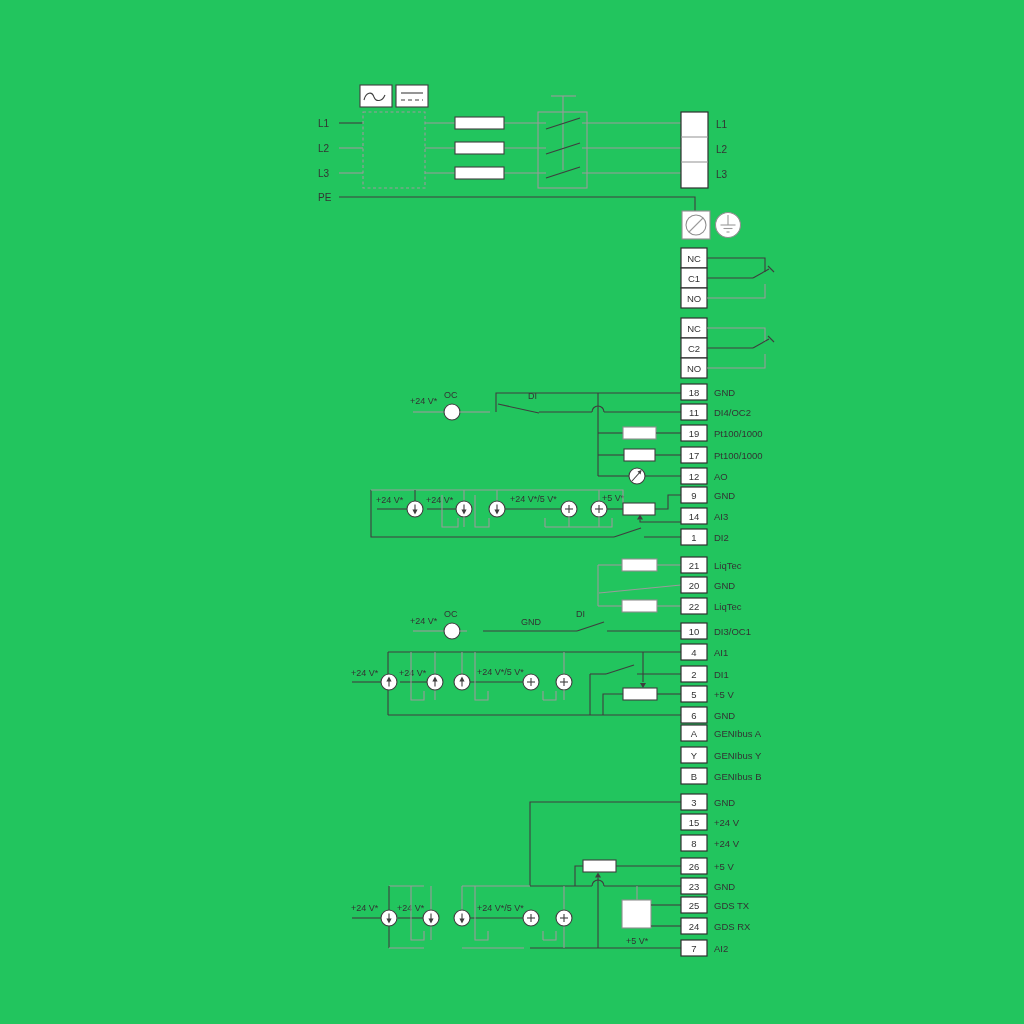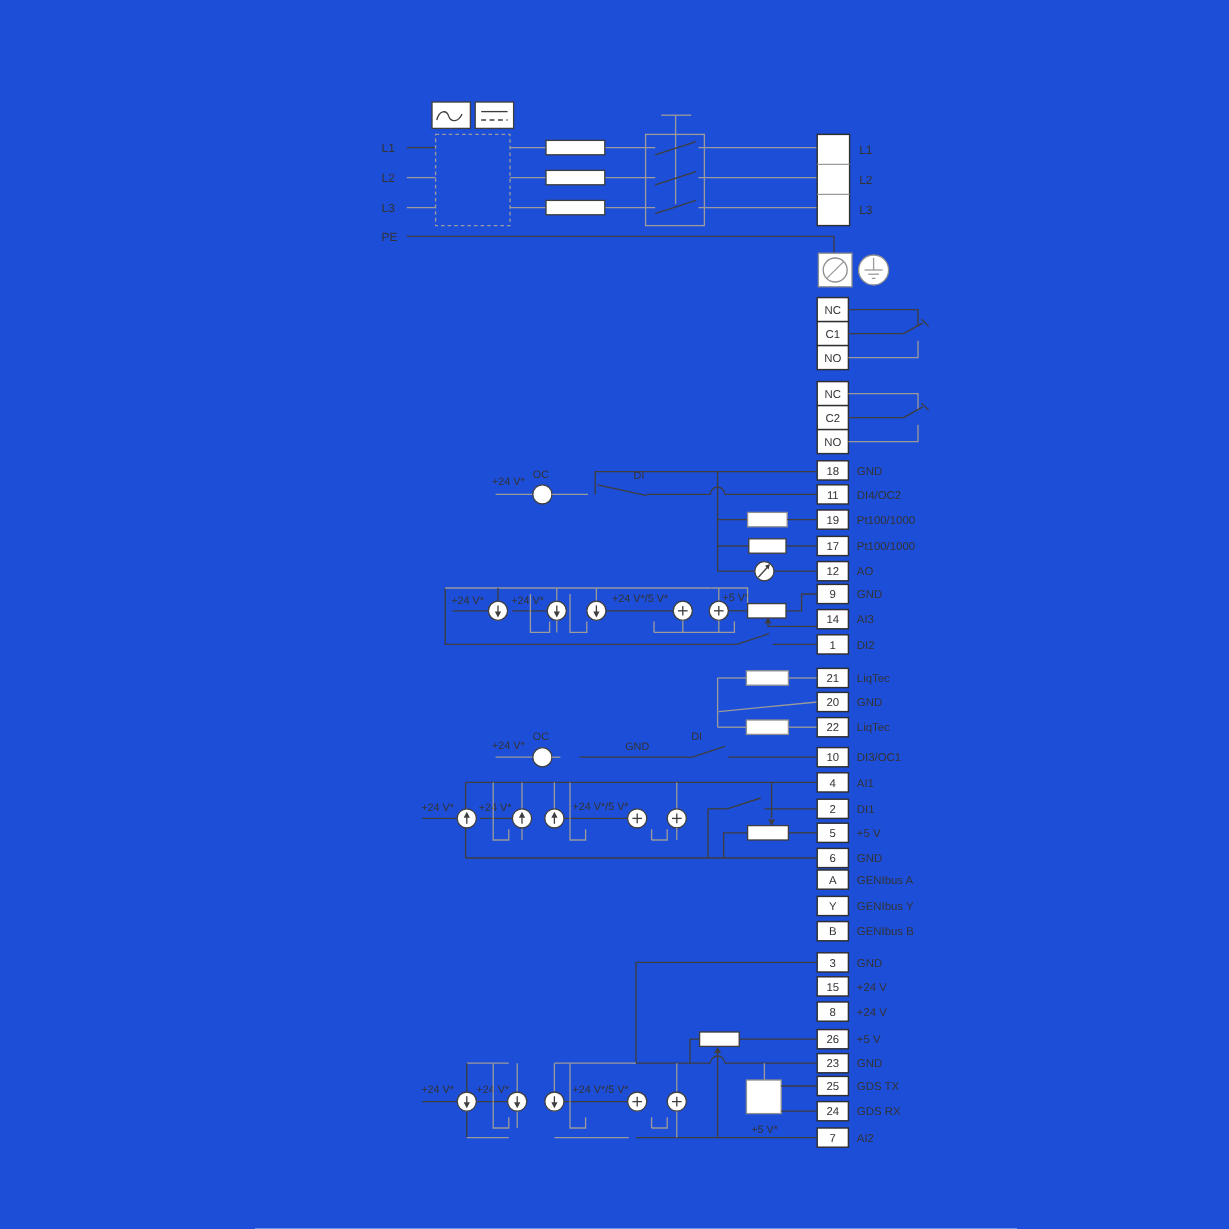--- a/index.html
+++ b/index.html
@@ -1,16 +1,16 @@
 <!DOCTYPE html>
 <html><head>
 <meta charset="utf-8">
 <style>
   html,body{margin:0;padding:0;background:#fff;}
-  .stage{width:1024px;height:1024px;position:relative;background:#1d4ed8;overflow:hidden;}
+  .stage{width:1024px;height:1024px;position:relative;background:#22c55e;overflow:hidden;}
   svg{display:block;}
   .t{font-family:"Liberation Sans","DejaVu Sans",sans-serif;font-size:9.5px;fill:#333;}
   .tc{text-anchor:middle;}
   .ta{font-family:"Liberation Sans","DejaVu Sans",sans-serif;font-size:9px;fill:#333;}
   .tm{font-family:"Liberation Sans","DejaVu Sans",sans-serif;font-size:10px;fill:#333;}
   .wd{stroke:#3e3e3e;stroke-width:1.1;fill:none;}
   .wg{stroke:#9b9b9b;stroke-width:1.1;fill:none;}
   .cell{fill:#fff;stroke:#2f2f2f;stroke-width:1.2;}
   .comp{fill:#fff;stroke:#3e3e3e;stroke-width:1.1;}
   .compg{fill:#fff;stroke:#8f8f8f;stroke-width:1.1;}

